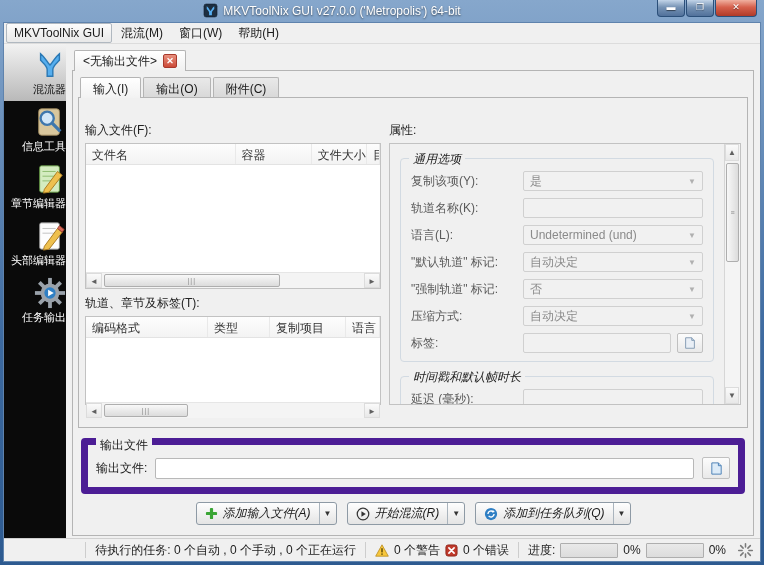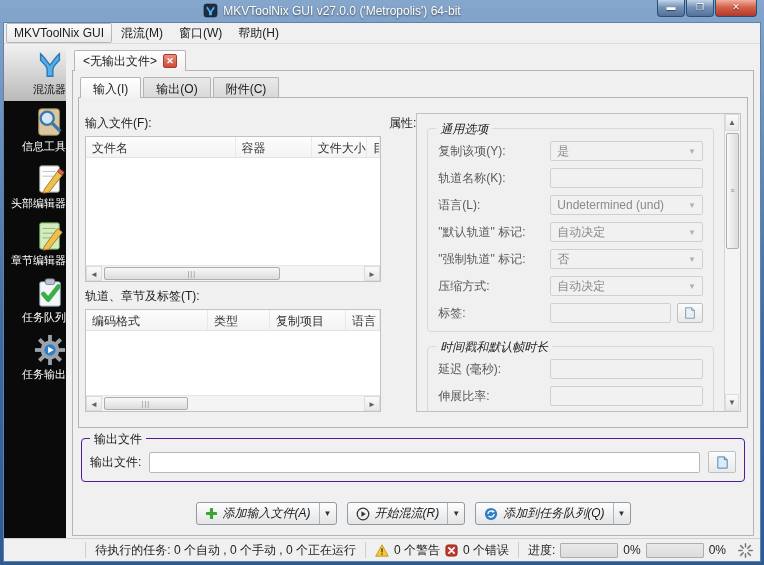--- a/index.html
+++ b/index.html
@@ -48,24 +48,24 @@
                background:linear-gradient(#e8907e,#cc4a38); color:#fff; font-size:9px;
                line-height:12px; text-align:center; font-weight:bold; }
   .tabpanel { flex:1; border:1px solid #b4b4b4; margin-top:-1px; display:flex;
               flex-direction:column; background:#f0f0f0; padding:6px 5px 4px; min-height:0; }
 
   .innertabs { display:flex; height:21px; padding-left:2px; }
   .itab { padding:3px 12px; border:1px solid #b4b4b4; border-bottom:none;
           border-radius:2px 2px 0 0; background:linear-gradient(#e9e9e9,#d8d8d8); margin-right:2px; }
   .itab.active { background:linear-gradient(#ffffff,#f2f2f2); position:relative; z-index:2; }
   .innerpanel { flex:1; border:1px solid #b4b4b4; margin-top:-1px; display:flex;
-                padding:15px 6px; gap:8px; min-height:0; background:#f0f0f0; }
+                padding:22px 6px; gap:8px; min-height:0; background:#f0f0f0; }
 
   .left-col { flex:1; display:flex; flex-direction:column; min-width:0; }
-  .right-col { width:352px; display:flex; flex-direction:row; }
+  .right-col { width:352px; display:flex; flex-direction:column; }
   .sec-label { padding:2px 0 4px; color:#222; }
 
   
   .table { border:1px solid #c2c2c2; background:#fff; display:flex; flex-direction:column; }
   .files-table { height:146px; }
   .tracks-table { flex:1; min-height:0;gap:32px; }
   .thead { display:flex; height:21px; border-bottom:1px solid #e3e3e3; background:linear-gradient(#fdfdfd,#f3f3f3); color:#333; flex-shrink:0; }
   .th { padding:3px 6px; border-right:1px solid #e9e9e9; overflow:hidden; white-space:nowrap; }
   .tbody { flex:1; }
   .hscroll { height:16px; border-top:1px solid #e6e6e6; background:#f4f4f4; display:flex; flex-shrink:0; }
@@ -91,21 +91,21 @@
   .prow { display:flex; align-items:center; margin-bottom:7px; gap:6px; }
   .plabel { width:106px; flex-shrink:0; color:#5a5a5a; white-space:nowrap; overflow:hidden; font-size:12px; }
   .pfield { flex:1; height:20px; border:1px solid #d0d0d0; border-radius:2px; background:#f1f1f1;
             color:#8a8a8a; display:flex; align-items:center; padding:0 6px; min-width:0; }
   .pfield .sel-arrow { margin-left:auto; font-size:8px; color:#b0b0b0; }
   .mini-btn { width:26px; height:20px; border:1px solid #c0c0c0; border-radius:2px;
               background:linear-gradient(#fcfcfc,#e9e9e9); display:flex; align-items:center;
               justify-content:center; flex-shrink:0; }
 
   
-  .out-group { border:1px solid #4c1d95; border-radius:4px; margin:10px 3px 12px; padding:12px 8px 8px; position:relative; }
+  .out-group { border:7px solid #4c1d95; border-radius:4px; margin:10px 3px 0; padding:12px 8px 8px; position:relative; }
   .out-title { position:absolute; top:-8px; left:8px; background:#f0f0f0; padding:0 4px; }
   .out-row { display:flex; align-items:center; gap:8px; }
   .out-input { flex:1; height:21px; border:1px solid #b8b8b8; border-radius:2px; background:#fff; padding:0 5px;
                font-family:"Liberation Sans",sans-serif; font-size:12px; }
 
   
   .actions { display:flex; justify-content:center; gap:10px; padding:8px 0 6px; }
   .action-btn { display:flex; height:23px; border:1px solid #8e9aa5; border-radius:3px;
                 background:linear-gradient(#fefefe,#e4e4e4); align-items:stretch;font-style:italic; }
   .ab-main { display:flex; align-items:center; gap:5px; padding:0 8px; }
@@ -163,45 +163,37 @@
         <div class="side-item">
           <svg viewBox="0 0 34 34">
             <rect x="5" y="3" width="22" height="28" rx="3" fill="#d9c79d" stroke="#a08b5f"></rect>
             <circle cx="14" cy="13" r="7" fill="#d3e7f8" stroke="#3f77ad" stroke-width="2.5"></circle>
             <line x1="19" y1="18" x2="28" y2="27" stroke="#3f77ad" stroke-width="3.5"></line>
           </svg>
           <span>信息工具</span>
         </div>
         <div class="side-item">
           <svg viewBox="0 0 34 34">
+            <rect x="6" y="3" width="21" height="28" rx="2" fill="#d4ecc0" stroke="#5f9340"></rect>
+            <line x1="9" y1="9" x2="23" y2="9" stroke="#8cba6d"></line>
+              <line x1="9" y1="14" x2="23" y2="14" stroke="#8cba6d"></line>
+            <line x1="9" y1="19" x2="23" y2="19" stroke="#8cba6d"></line>
+            <path d="M11 28 L25 9 L30 13 L16 31 L10 32 Z" fill="#eec04e" stroke="#a87820"></path>
+          </svg>
+          <span>章节编辑器</span>
+        </div>
+        <div class="side-item">
+          <svg viewBox="0 0 34 34">
             <rect x="6" y="3" width="21" height="28" rx="2" fill="#fdfdfd" stroke="#8f8f8f"></rect>
             <line x1="9" y1="9" x2="23" y2="9" stroke="#c0c0c0"></line>
               <line x1="9" y1="14" x2="23" y2="14" stroke="#c0c0c0"></line>
             <path d="M11 28 L25 9 L30 13 L16 31 L10 32 Z" fill="#eec04e" stroke="#a87820"></path>
             <path d="M25 9 L30 13 L32 10 L27 6 Z" fill="#d86a5a" stroke="#a0402f"></path>
           </svg>
           <span>头部编辑器</span>
-        </div>
-        <div class="side-item">
-          <svg viewBox="0 0 34 34">
-            <rect x="6" y="3" width="21" height="28" rx="2" fill="#d4ecc0" stroke="#5f9340"></rect>
-            <line x1="9" y1="9" x2="23" y2="9" stroke="#8cba6d"></line>
-              <line x1="9" y1="14" x2="23" y2="14" stroke="#8cba6d"></line>
-            <line x1="9" y1="19" x2="23" y2="19" stroke="#8cba6d"></line>
-            <path d="M11 28 L25 9 L30 13 L16 31 L10 32 Z" fill="#eec04e" stroke="#a87820"></path>
-          </svg>
-          <span>章节编辑器</span>
-        </div>
-        <div class="side-item">
-          <svg viewBox="0 0 34 34">
-            <rect x="6" y="5" width="22" height="26" rx="2" fill="#f2f6fa" stroke="#7a8a9a"></rect>
-            <rect x="12" y="2" width="10" height="6" rx="2" fill="#b9c4ce" stroke="#7a8a9a"></rect>
-            <path d="M10 18 L15 24 L26 10" stroke="#3aae49" stroke-width="5" fill="none" stroke-linecap="round" stroke-linejoin="round"></path>
-          </svg>
-          <span>任务队列</span>
         </div>
         <div class="side-item">
           <svg viewBox="0 0 34 34">
             <g fill="#9aa2ab">
               <rect x="15" y="1" width="4" height="8"></rect>
                 <rect x="15" y="25" width="4" height="8"></rect>
               <rect x="1" y="15" width="8" height="4"></rect>
                 <rect x="25" y="15" width="8" height="4"></rect>
               <rect x="15" y="1" width="4" height="8" transform="rotate(45 17 17)"></rect>
               <rect x="15" y="25" width="4" height="8" transform="rotate(45 17 17)"></rect>

